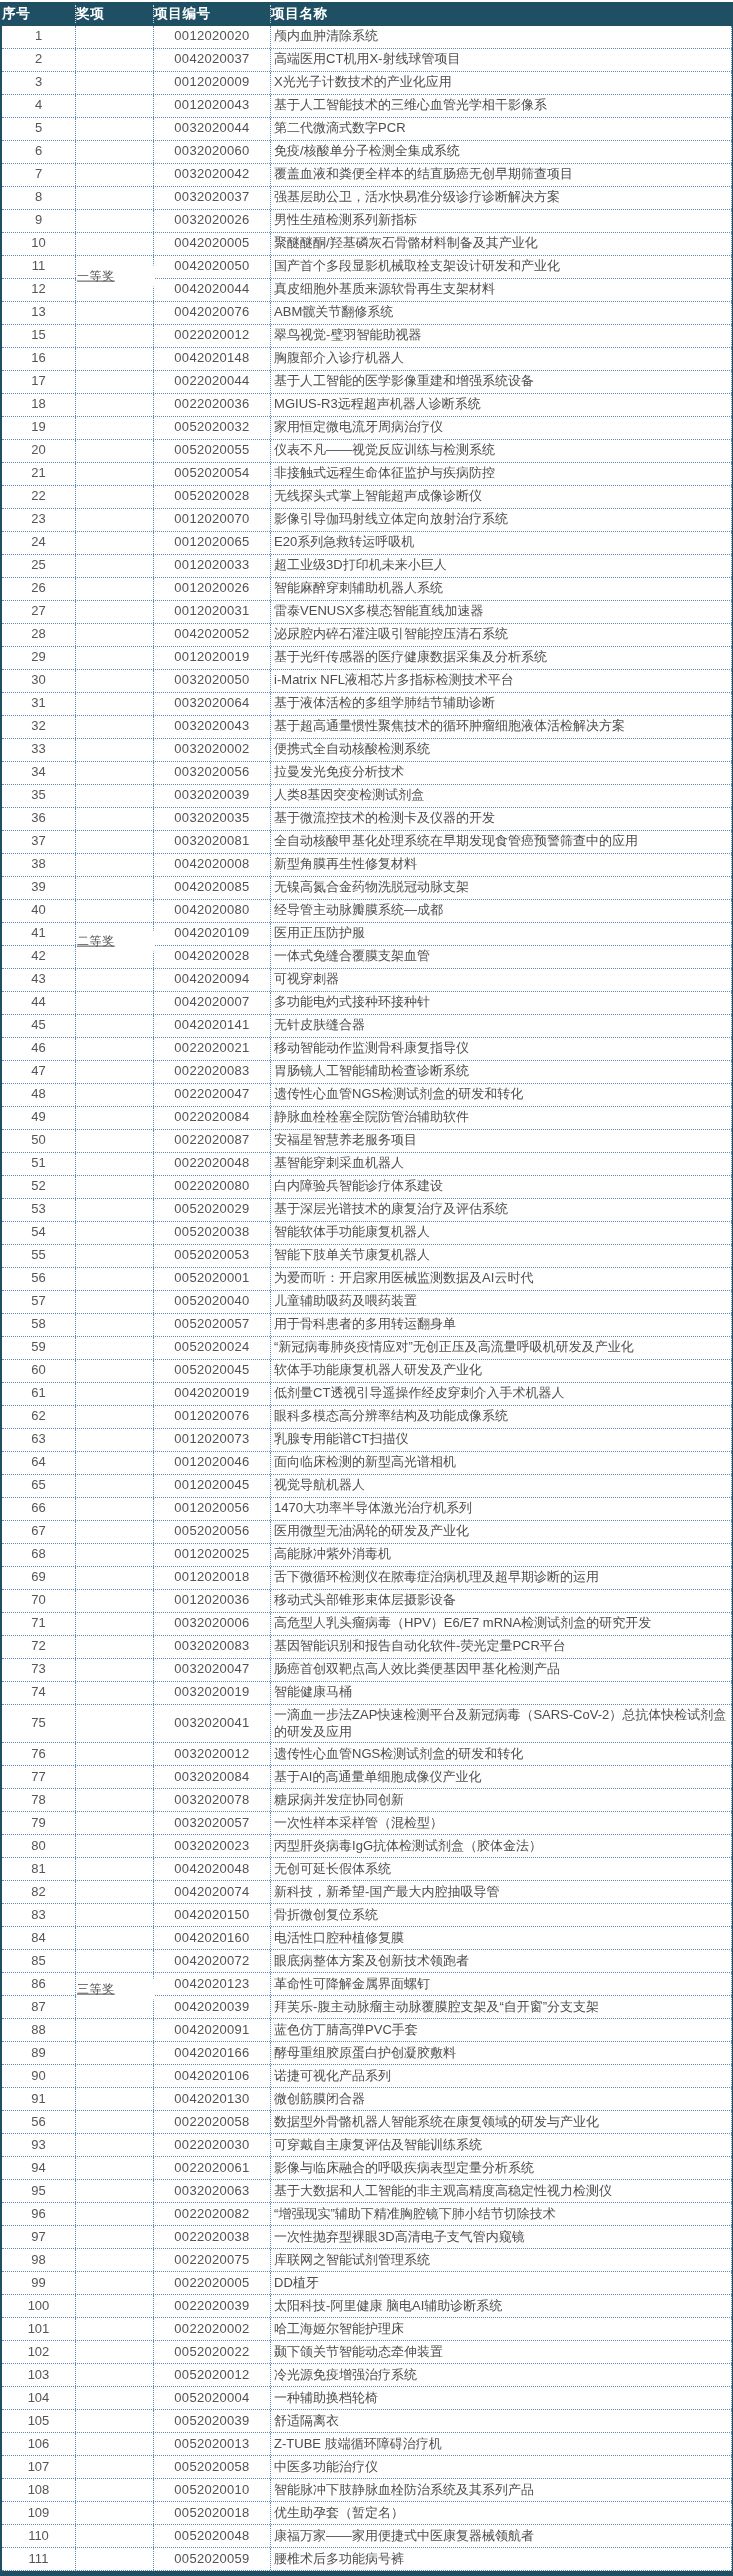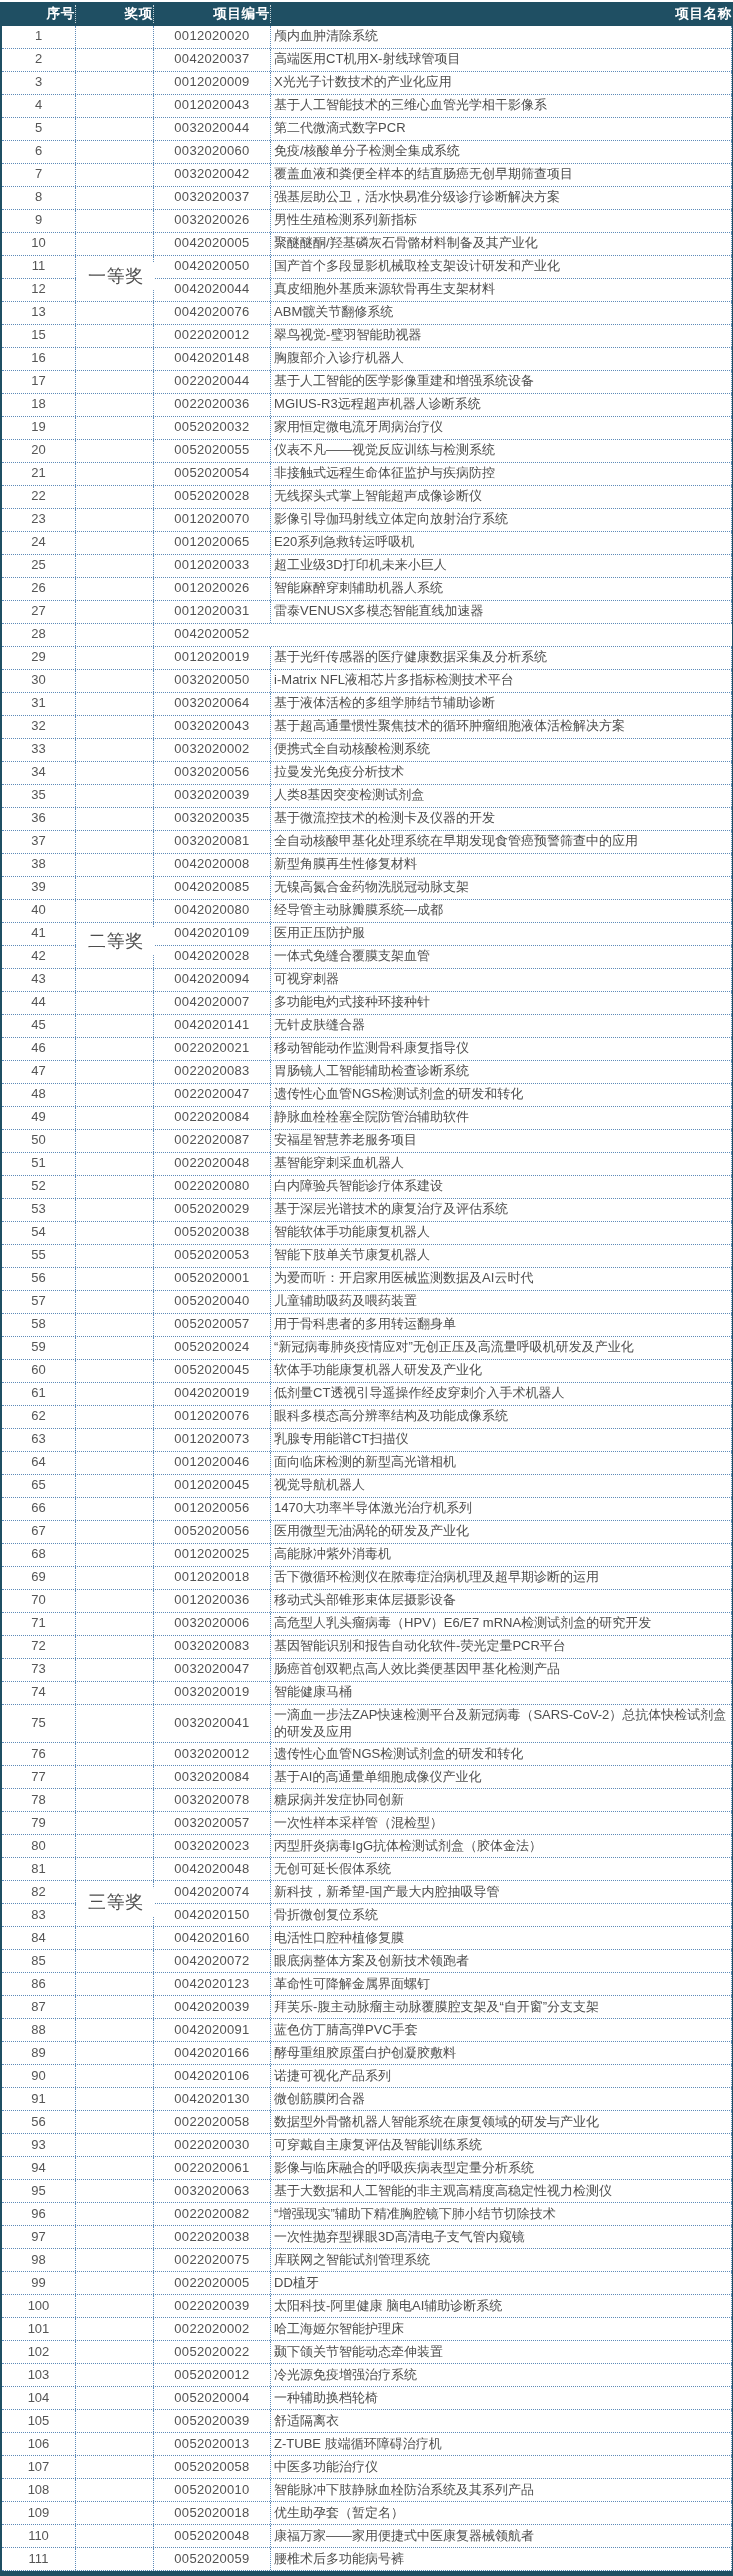--- a/index.html
+++ b/index.html
@@ -25,21 +25,21 @@
   .header-row {
     display: flex;
     background: #1F4F63;
     height: 24px;
     align-items: center;
   }
   .header-row .hcell {
     color: #ffffff;
     font-size: 13.6px;
     font-weight: bold;
-    text-align: right;
+    text-align: left;
     letter-spacing: 0.6px;
     box-sizing: border-box;
   }
   .hcell.c-index { width: 73px; }
   .hcell.c-award { width: 78px; border-left: 0.6px dotted rgba(255,255,255,0.75); }
   .hcell.c-code  { width: 117px; border-left: 0.6px dotted rgba(255,255,255,0.75); }
   .hcell.c-name  { flex: 1; border-left: 0.6px dotted rgba(255,255,255,0.75); }
 
   .tbody { position: relative; }
   .trow {
@@ -78,27 +78,28 @@
     flex: 1;
     border-left: 0.6px dotted #5E8BB8;
     border-right: 0.6px dotted #5E8BB8;
     padding: 1.9px 3.7px 1.9px 3.1px;
     text-align: left;
   }
   .award-label {
     position: absolute;
     left: 75px;
     width: 78px;
-    text-align: center;
+    text-align: left;
     transform: translateY(-50%);
     background: #ffffff;
-    font-size: 18px;
+    font-size: 12px;
     color: #4D4D4D;
     padding: 1.9px 0;
     letter-spacing: 0.6px;
+    text-decoration: underline;
   }
 </style>
 </head>
 <body>
 
 <div class="page">
   <div class="table-wrap">
     <div class="header-row">
       <div class="hcell c-index">序号</div>
       <div class="hcell c-award">奖项</div>
@@ -259,20 +260,21 @@
         <div class="trow">
           <div class="tcell c-index">27</div>
           <div class="tcell c-award"></div>
           <div class="tcell c-code">0012020031</div>
           <div class="tcell c-name">雷泰VENUSX多模态智能直线加速器</div>
         </div>
         <div class="trow">
           <div class="tcell c-index">28</div>
           <div class="tcell c-award"></div>
           <div class="tcell c-code">0042020052</div>
+          <div class="tcell c-name">泌尿腔内碎石灌注吸引智能控压清石系统</div>
         </div>
         <div class="trow">
           <div class="tcell c-index">29</div>
           <div class="tcell c-award"></div>
           <div class="tcell c-code">0012020019</div>
           <div class="tcell c-name">基于光纤传感器的医疗健康数据采集及分析系统</div>
         </div>
         <div class="trow">
           <div class="tcell c-index">30</div>
           <div class="tcell c-award"></div>
@@ -760,17 +762,17 @@
           <div class="tcell c-name">康福万家——家用便捷式中医康复器械领航者</div>
         </div>
         <div class="trow">
           <div class="tcell c-index">111</div>
           <div class="tcell c-award"></div>
           <div class="tcell c-code">0052020059</div>
           <div class="tcell c-name">腰椎术后多功能病号裤</div>
         </div>
         <div class="award-label" style="top: 250px;">一等奖</div>
         <div class="award-label" style="top: 915px;">二等奖</div>
-        <div class="award-label" style="top: 1876px;">三等奖</div>
+        <div class="award-label" style="top: 1963px;">三等奖</div>
       </div>
   </div>
 </div>
 
 
 </body></html>

